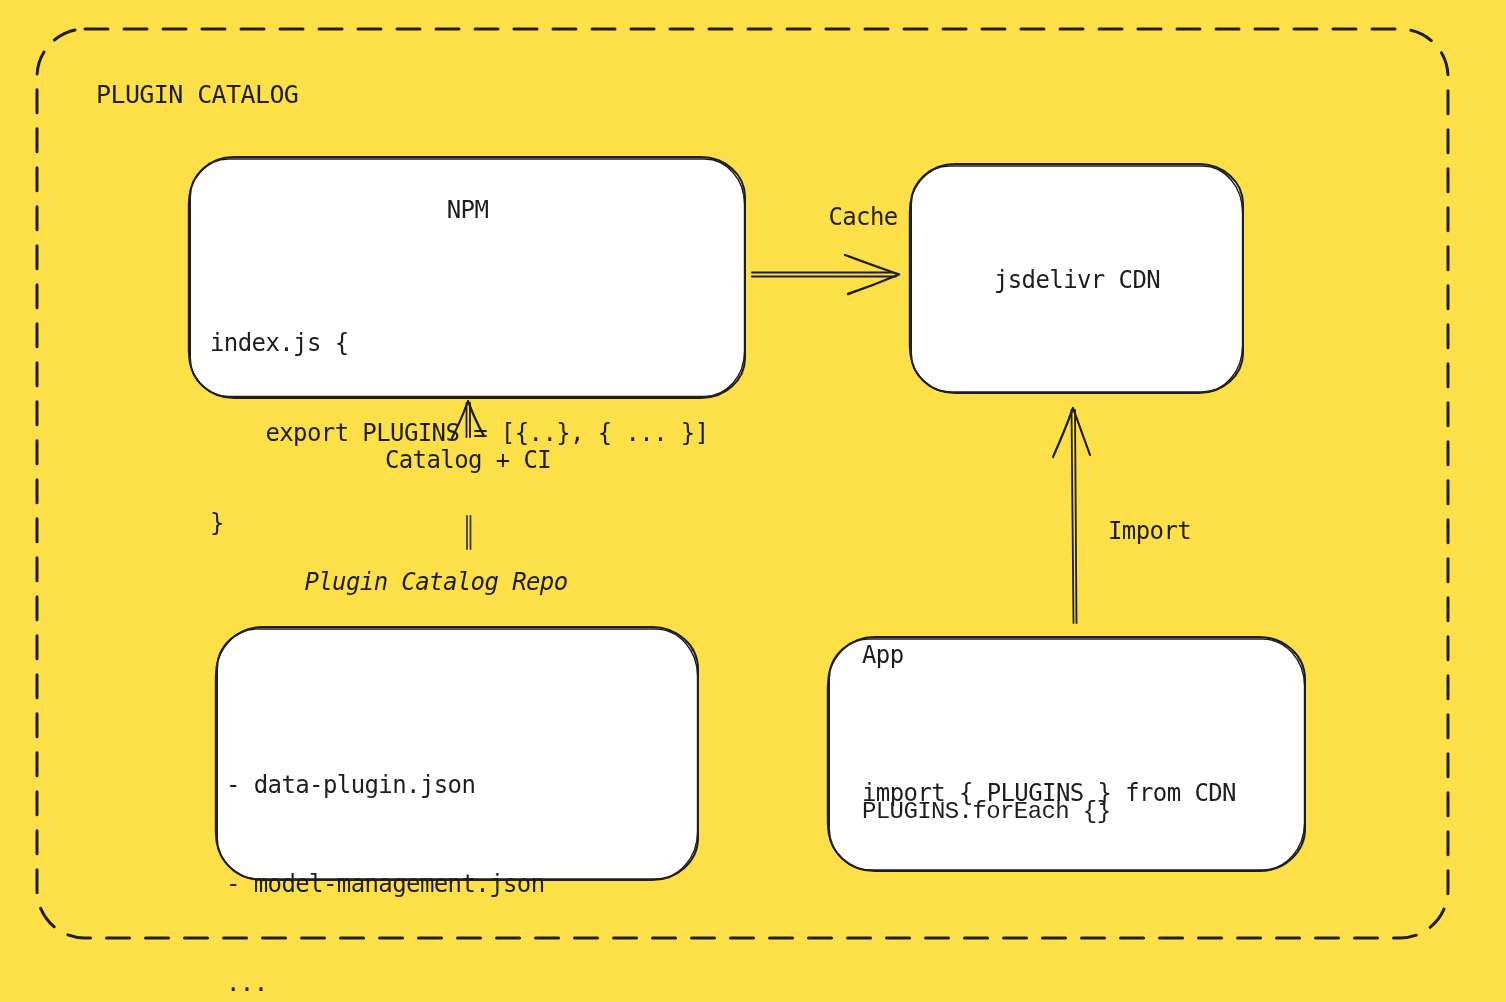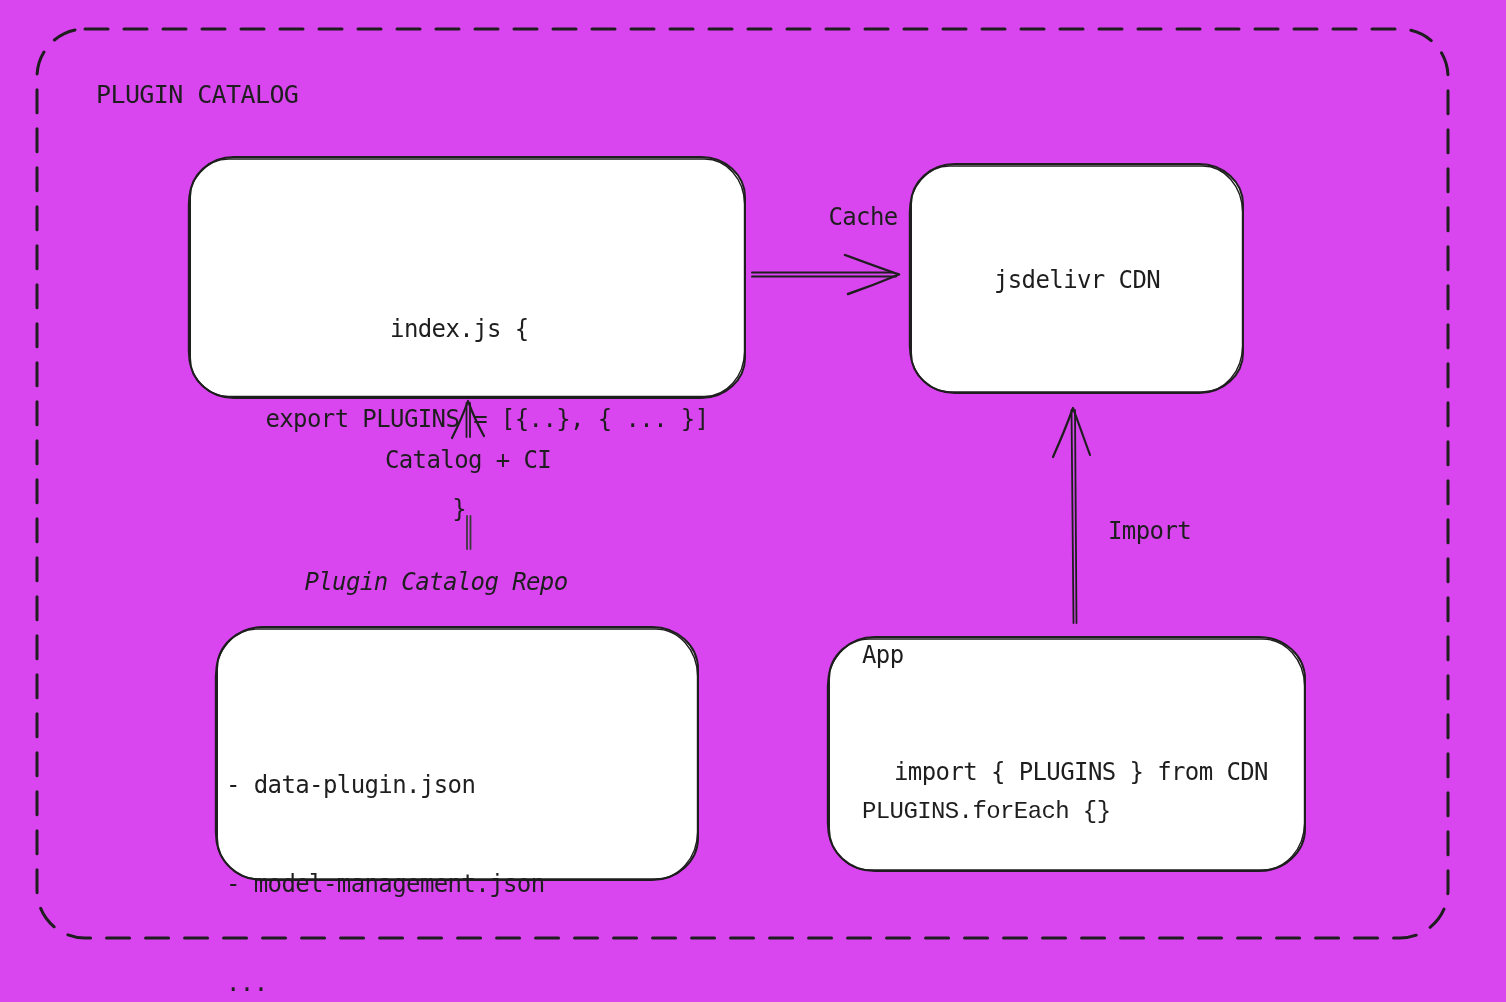--- a/index.html
+++ b/index.html
@@ -1,20 +1,20 @@
 <!DOCTYPE html>
 <html><head>
 <meta charset="utf-8">
 <style>
   html,body{margin:0;padding:0;background:#ffffff;}
   .stage{
     position:relative;
     width:1506px;
     height:1002px;
-    background:#d946ef;
+    background:#fde047;
     font-family:"DejaVu Sans Mono","Liberation Mono",monospace;
     color:#1e1e1e;
     overflow:hidden;
   }
   .strokes{position:absolute;left:0;top:0;}
   .label{
     position:absolute;
     font-size:24px;
     font-weight:500;
     letter-spacing:-0.6px;
@@ -77,21 +77,22 @@
       <g stroke-width="1.8">
         <path d="M1071.5 410 L1073.5 623"></path>
         <path d="M1075 410 L1076.5 623"></path>
         <path d="M1053 457 Q1065 430 1073 408 Q1082 433 1090 455" stroke-width="2.2"></path>
       </g>
     </g>
   </svg>
 
   <div class="label" style="left:96px;top:80px;font-size:25px;">PLUGIN CATALOG</div>
 
-  <div class="label codeblock npm-code" style="left:210px;top:254px;text-align:center;">
+  <div class="label center" style="left:190px;top:195px;width:555px;">NPM</div>
+  <div class="label codeblock npm-code" style="left:210px;top:268px;">
     <div>index.js {</div>
     <div>    export PLUGINS = [{..}, { ... }]</div>
     <div>}</div>
   </div>
 
   <div class="label center" style="left:788px;top:202px;width:150px;">Cache</div>
 
   <div class="label center" style="left:911px;top:265px;width:332px;">jsdelivr CDN</div>
 
   <div class="label center" style="left:308px;top:445px;width:320px;">Catalog + CI</div>
@@ -99,16 +100,16 @@
   <div class="label center" style="left:236px;top:567px;width:400px;font-style:italic;">Plugin Catalog Repo</div>
   <div class="label codeblock repo-list" style="left:226px;top:703px;">
     <div>- data-plugin.json</div>
     <div>- model-management.json</div>
     <div>...</div>
   </div>
 
   <div class="label" style="left:1108px;top:516px;">Import</div>
 
   <div class="label" style="left:862px;top:640px;">App</div>
-  <div class="label" style="left:862px;top:757px;margin-left:32px;">import { PLUGINS } from CDN</div>
+  <div class="label" style="left:862px;top:778px;">import { PLUGINS } from CDN</div>
   <div class="label" style="left:862px;top:797px;font-family:Liberation Mono, monospace;">PLUGINS.forEach {}</div>
 
 </div>
 
 </body></html>

